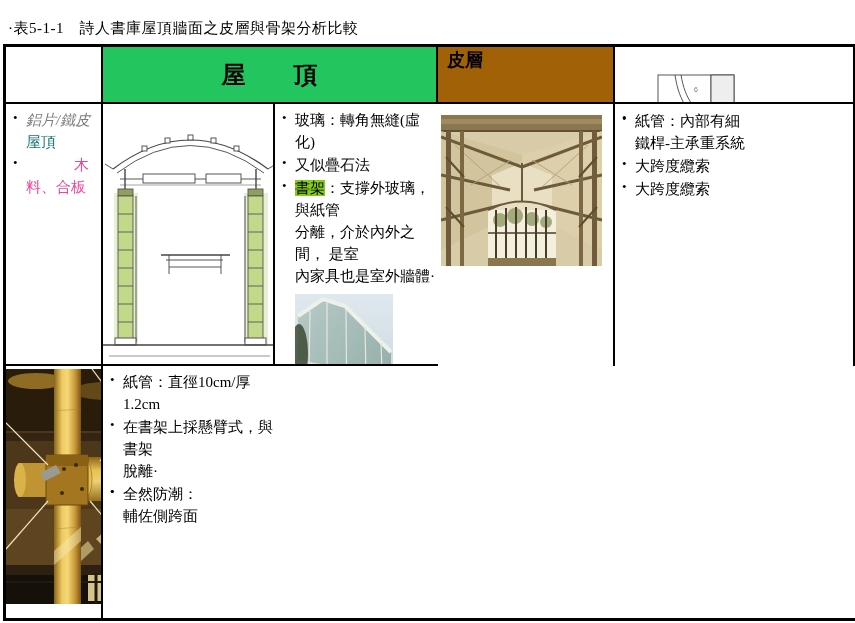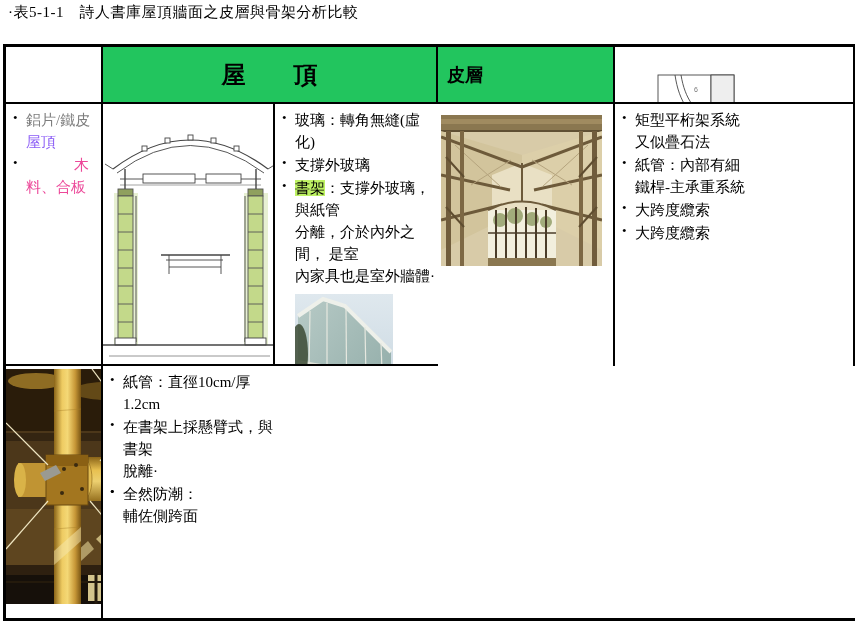--- a/index.html
+++ b/index.html
@@ -1,39 +1,39 @@
 <!DOCTYPE html>
 <html><head>
 <meta charset="utf-8">
 <style>
   html,body{margin:0;padding:0;background:#fff;}
   body{width:855px;height:623px;position:relative;overflow:hidden;
        font-family:"Liberation Serif","DejaVu Serif",serif;color:#000;}
-  .title{position:absolute;left:8px;top:3px;font-size:15px;letter-spacing:.5px;}
+  .title{position:absolute;left:8px;top:19px;font-size:15px;letter-spacing:.5px;}
   .tbl{position:absolute;left:3px;top:44px;width:849px;height:571px;
        border:3px solid #000;background:#fff;display:grid;
        grid-template-columns:97px 172px 163px 177px 240px;
        grid-template-rows:57px 262px 252px;box-sizing:content-box;}
   .c{border-right:2px solid #000;border-bottom:2px solid #000;overflow:hidden;box-sizing:border-box;background:#fff;}
   .lastcol{border-right:none;}
   .lastrow{border-bottom:none;}
   .hcell{background:#22c55e;display:flex;align-items:center;justify-content:center;
          font-size:24px;font-weight:bold;}
   .hblank{background:#fff;}
-  .lbl{background:#22c55e;padding:15px 6px 0 9px;font-size:18px;font-weight:bold;
+  .lbl{background:#a16207;padding:0 6px 0 9px;font-size:18px;font-weight:bold;
        white-space:pre-line;line-height:1.45;}
   .notes{padding:5px 2px 0 7px;font-size:15px;line-height:1.47;}
   .note{position:relative;padding-left:13px;margin:0 0 1px 0;}
   .bt{position:absolute;left:0;top:-1px;font-size:13px;}
   .txt{white-space:pre-line;}
   .b{font-weight:normal;}
-  .hl{background:#bef264;text-align:center;}
-  .gry1{color:#7d7d7d;}
+  .hl{background:#84cc16;text-align:center;}
+  .gry1{color:#7d7d7d;font-style:italic;}
   .gry2{color:#ec4899;margin-left:48px;}
-  .dark{color:#8b5cf6;text-align:right;}
+  .dark{color:#0f766e;text-align:right;}
   svg{display:block;}
   .plan-svg{margin:1px 0 0 1px;}
   .sect-svg{margin:1px 0 0 0;}
   .photo-building{margin:7px 0 0 20px;}
   .photo-roofint{margin:11px 0 0 3px;}
   .photo-tube{margin:3px auto 0;}
 </style>
 </head>
 <body>
 
@@ -192,21 +192,21 @@
           </g>
         <line x1="0" y1="240" x2="175" y2="240" stroke-width="1.4"></line>
         <line x1="6" y1="251" x2="167" y2="251" stroke="#888"></line>
       </g>
     </svg>
   </div>
 
   <div class="c lastcol">
     <div class="notes">
       <div class="note"><span class="bt">•</span><span class="txt b">玻璃</span><span class="txt">：轉角無縫(虛化)</span></div>
-      <div class="note"><span class="bt">•</span><span class="txt b">支撐外玻璃</span></div>
+      <div class="note"><span class="bt">•</span><span class="txt b">又似疊石法</span></div>
       <div class="note"><span class="bt">•</span><span class="txt b hl">書架</span><span class="txt">：支撐外玻璃，與紙管
 分離，介於內外之間， 是室
 內家具也是室外牆體·</span></div>
     </div>
 
     <svg class="photo-building" width="98" height="133" viewBox="0 0 98 133">
       <defs>
         <linearGradient id="sky" x1="0" y1="0" x2="0" y2="1">
           <stop offset="0" stop-color="#dfe8ee"></stop>
             <stop offset="1" stop-color="#c2d2dc"></stop>
@@ -297,22 +297,21 @@
       <g stroke="#5f4d30" stroke-width="2">
         <line x1="5" y1="42" x2="23" y2="62"></line>
           <line x1="5" y1="92" x2="23" y2="112"></line>
         <line x1="156" y1="42" x2="138" y2="62"></line>
           <line x1="156" y1="92" x2="138" y2="112"></line>
       </g>
     </svg>
   </div>
 
   <div class="c notes lastrow">
-    <div class="note"><span class="bt">•</span><span class="txt">矩型平桁架系統
-又似疊石法</span></div>
+    <div class="note"><span class="bt">•</span></div>
     <div class="note"><span class="bt">•</span><span class="txt b">紙管</span><span class="txt">：內部有細
 鐵桿-主承重系統</span></div>
     <div class="note"><span class="bt">•</span><span class="txt">大跨度纜索</span></div>
     <div class="note"><span class="bt">•</span><span class="txt">大跨度纜索</span></div>
   </div>
 
   <div class="c lastrow">
 
     <svg class="photo-tube" width="158" height="235" viewBox="0 0 158 235">
       <defs>

